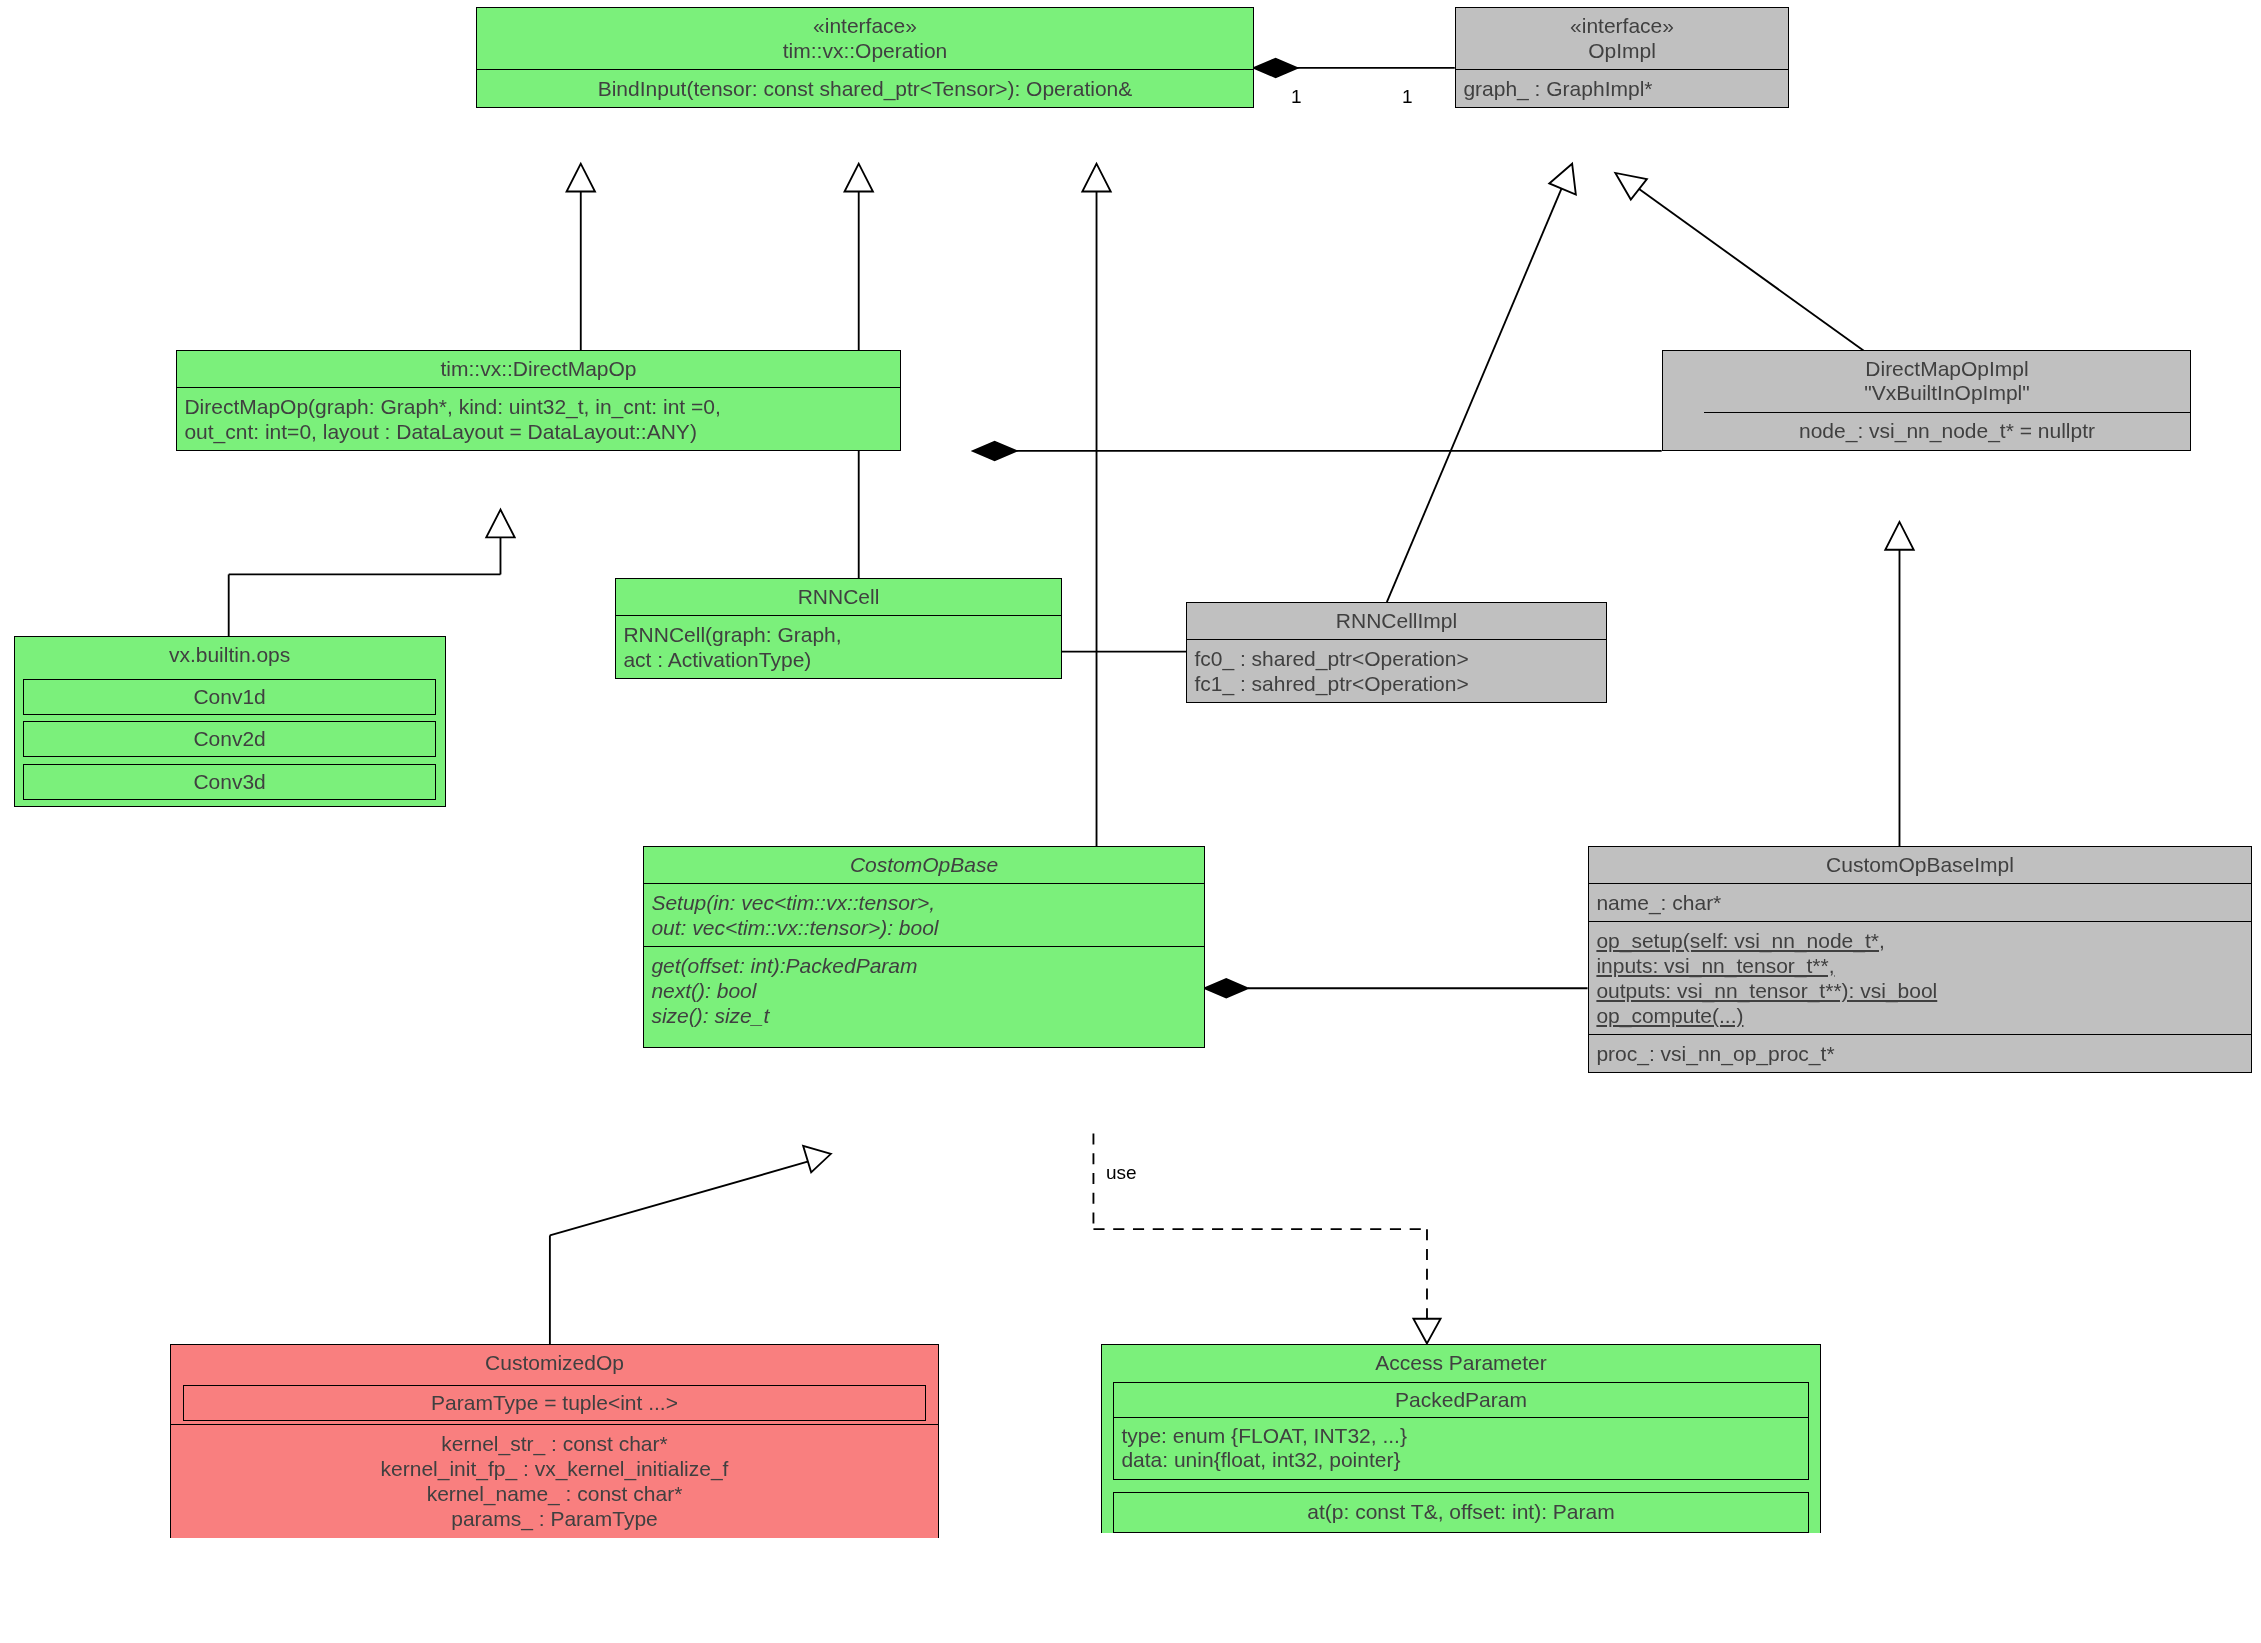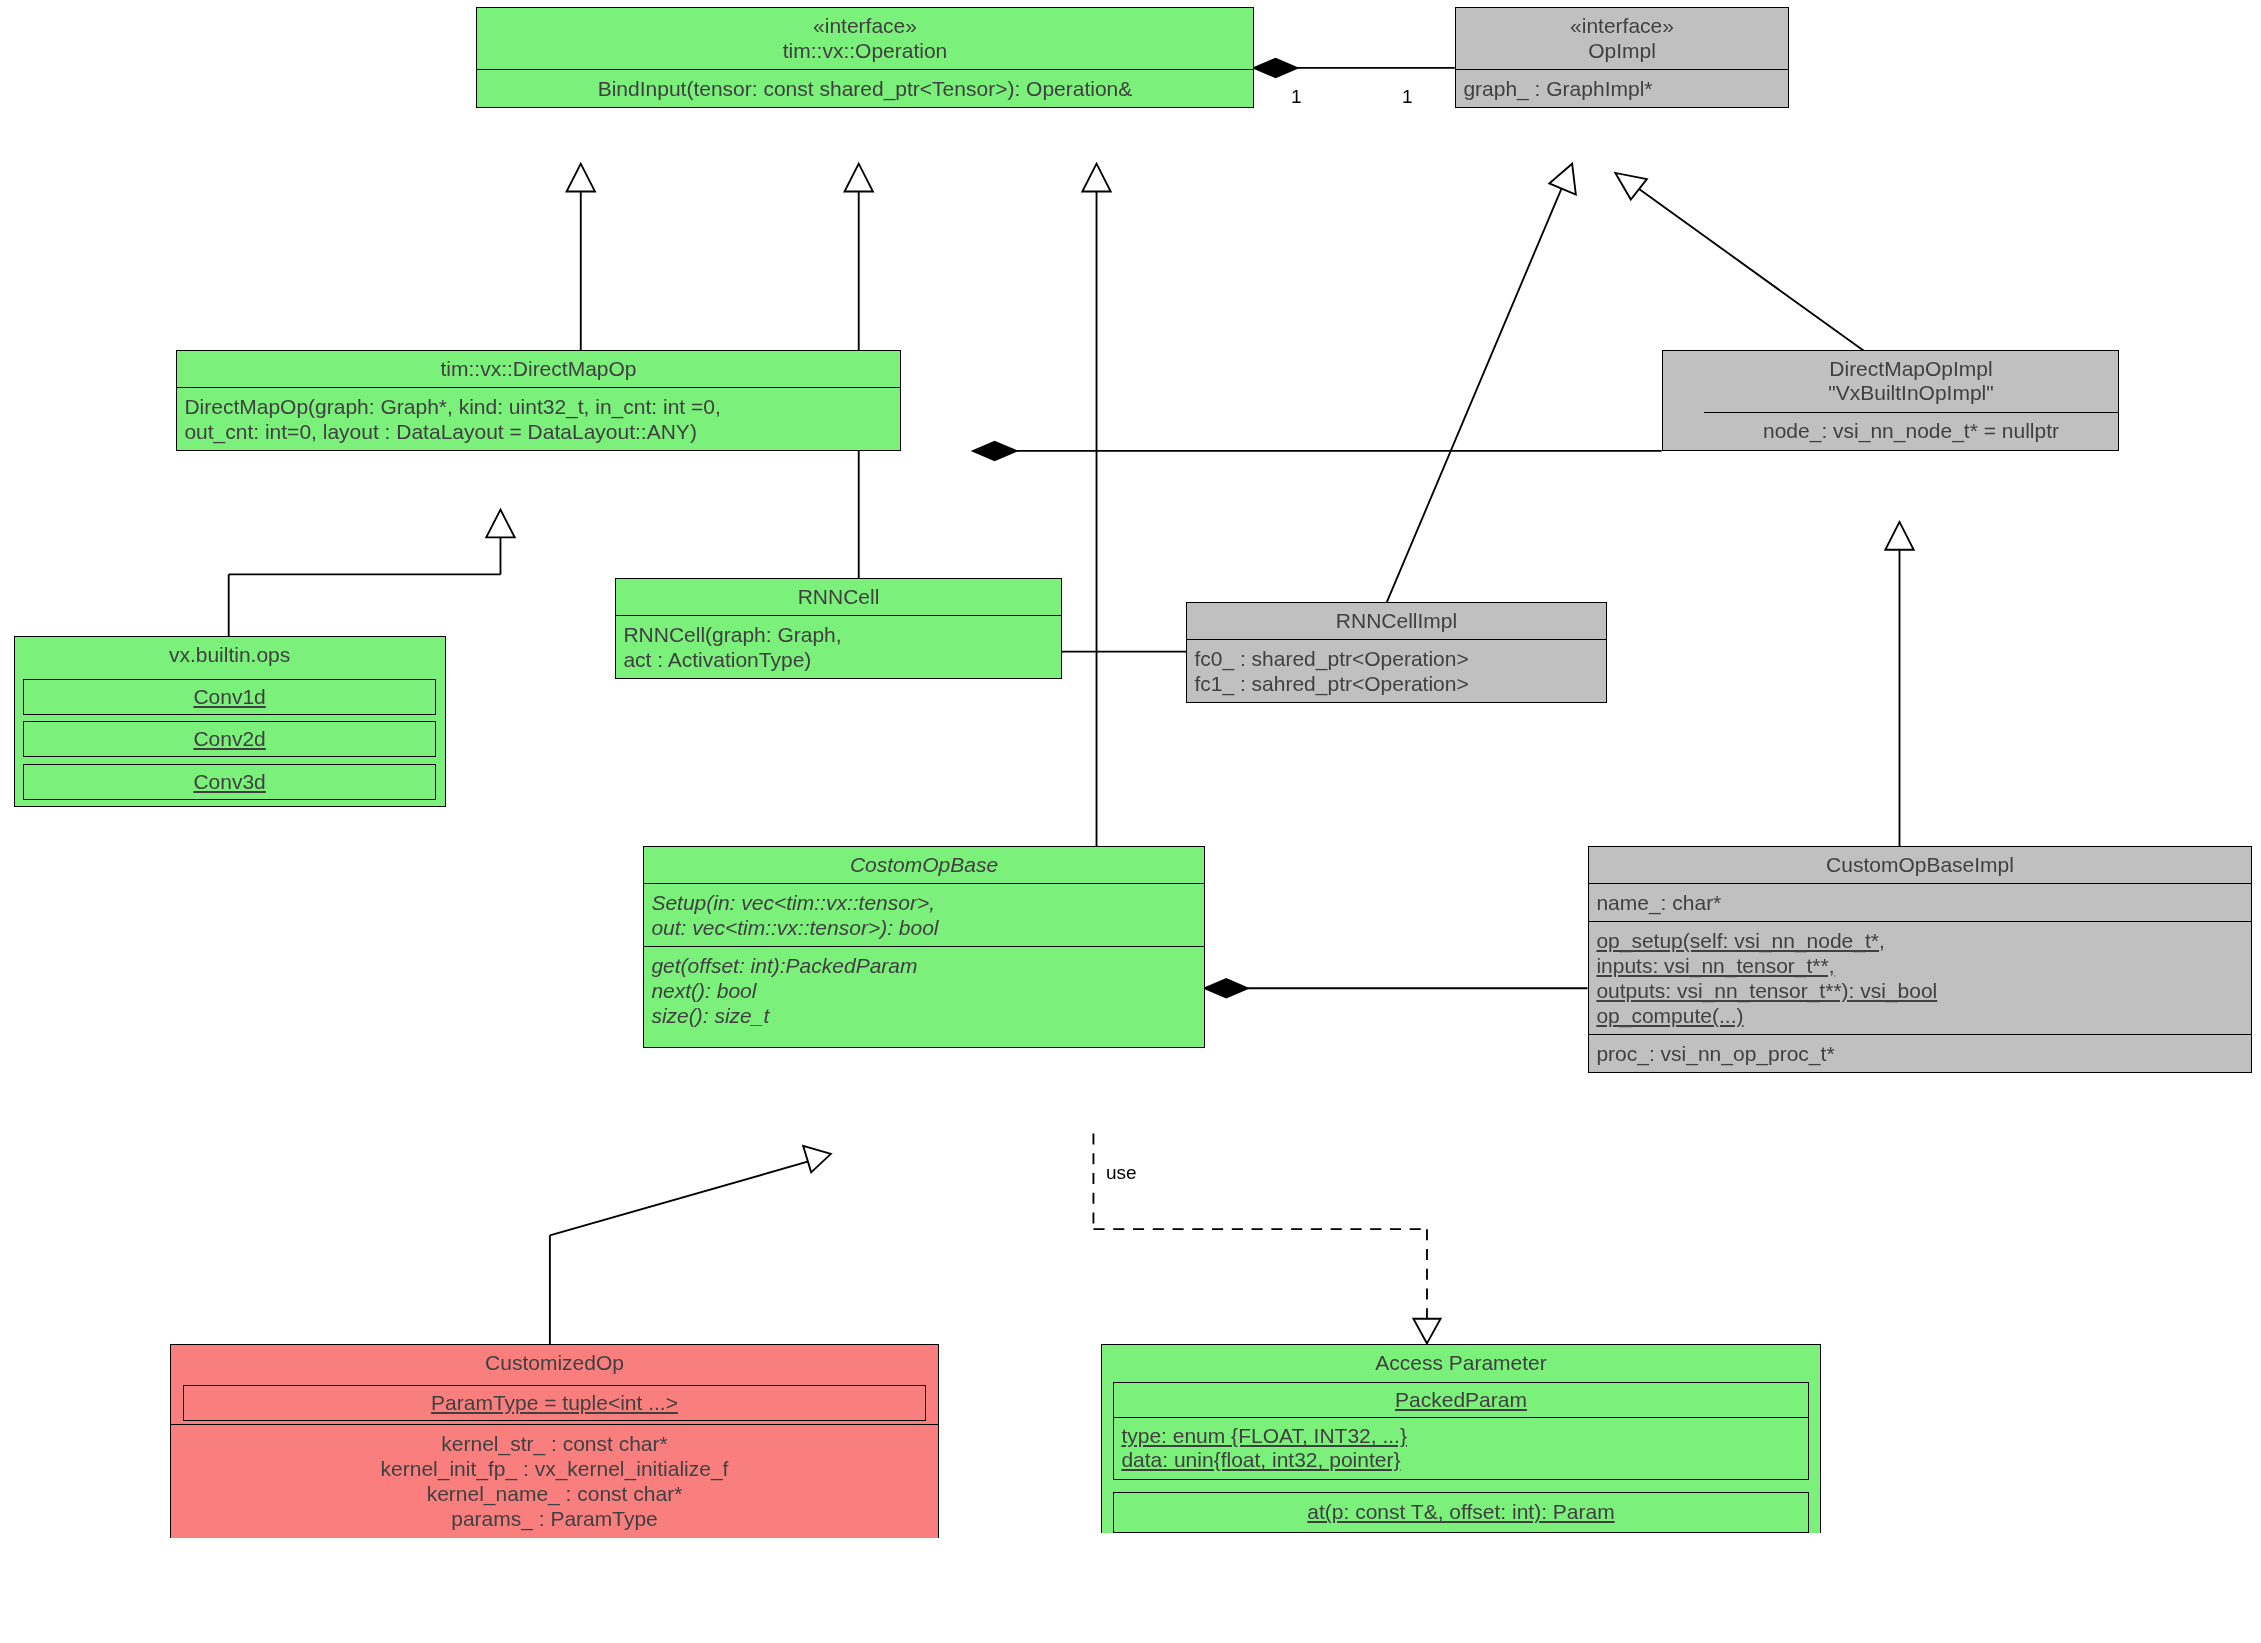--- a/index.html
+++ b/index.html
@@ -52,21 +52,20 @@
   }
   .node .compartment.center { text-align: center; }
   .inner-box {
     box-sizing: border-box;
     border: 1.9px solid #000000;
     background: #7bf07b;
     margin: 6.2px 8.6px;
     padding: 5px 3.7px;
     text-align: center;
     font-size: 21px;
-    text-decoration: underline;
   }
   .underline { text-decoration: underline; }
   .label {
     position: absolute;
     font-size: 19px;
     color: #000000;
   }
 </style>
 </head>
 <body>
@@ -140,21 +139,21 @@
   <div class="label" style="left:1291px; top:86px;">1</div>
   <div class="label" style="left:1402px; top:86px;">1</div>
 
   <div class="node" style="left:176px; top:350px; width:725px;">
     <div class="title">tim::vx::DirectMapOp</div>
     <div class="sep"></div>
     <div class="compartment">DirectMapOp(graph: Graph*, kind: uint32_t, in_cnt: int =0,
 out_cnt: int=0, layout : DataLayout = DataLayout::ANY)</div>
   </div>
 
-  <div class="node gray" style="left:1662px; top:350px; width:457px;padding-left:41px;">
+  <div class="node gray" style="left:1662px; top:350px; width:529px;padding-left:41px;">
     <div class="title">DirectMapOpImpl
 "VxBuiltInOpImpl"</div>
     <div class="sep"></div>
     <div class="compartment center">node_: vsi_nn_node_t* = nullptr</div>
   </div>
 
   <div class="node" style="left:13.6px; top:636px; width:432px;">
     <div class="title">vx.builtin.ops</div>
     <div class="inner-box">Conv1d</div>
     <div class="inner-box">Conv2d</div>

